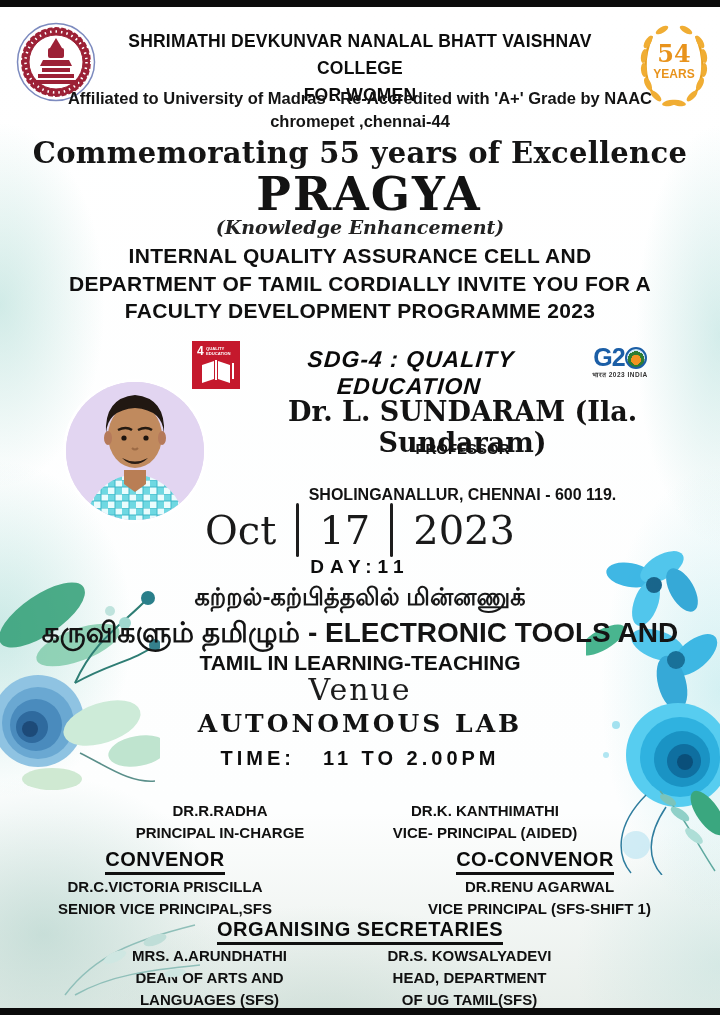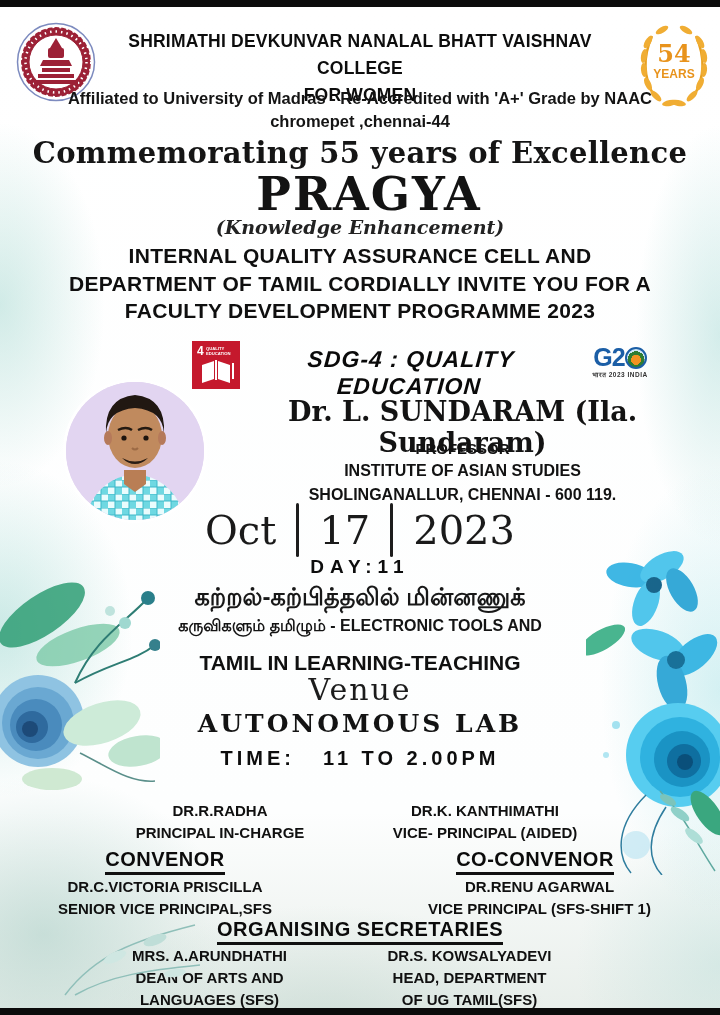--- a/index.html
+++ b/index.html
@@ -60,21 +60,21 @@
   .speaker-addr{ top:486px; left:210px; width:505px; text-align:center; font-size:16px; font-weight:800;}
 
   
   .date-row{ top:503px; display:flex; justify-content:center; align-items:center; gap:20px;}
   .date-part{ font-family:"DejaVu Serif", serif; font-size:40px; font-weight:500; color:#1a1a1a;}
   .date-sep{ width:3px; height:54px; background:#1d1d1d; border-radius:2px;}
   .day-count{ top:556px; font-size:19px; font-weight:800; letter-spacing:6px; color:#0d0d0d;}
 
   
   .tamil1{ top:583px; font-size:24px; font-weight:600; color:#181818;}
-  .tamil2{ top:617px; font-size:16px; font-weight:700; color:#141414;}
+  .tamil2{ top:617px; font-size:28px; font-weight:700; color:#141414;}
   .topic3{ top:651px; font-size:21px; font-weight:800; color:#101010;}
 
   
   .venue-label{ top:672px; font-size:30px; font-weight:400; letter-spacing:2px; color:#1c1c1c;}
   .venue-name{ top:709px; font-size:25px; font-weight:800; letter-spacing:3px; color:#131313;}
   .time-row{ top:747px; display:flex; justify-content:center; gap:28px;
     font-size:20px; font-weight:800; letter-spacing:4px; color:#0d0d0d;}
 
   
   .col{ position:absolute; text-align:center; font-weight:800; color:#101010;}
@@ -256,21 +256,20 @@
       <ellipse cx="96" cy="56" rx="4" ry="7" fill="#b5795a"></ellipse>
       <path d="M52,48 q8,-4 14,0 M72,48 q8,-4 14,0" stroke="#241a12" stroke-width="2.5" fill="none"></path>
       <circle cx="58" cy="56" r="2.6" fill="#1d140e"></circle>
         <circle cx="80" cy="56" r="2.6" fill="#1d140e"></circle>
       <path d="M66,66 q3,3 6,0" stroke="#9c6a45" stroke-width="2" fill="none"></path>
       <path d="M56,76 q13,7 26,0 q-6,6 -13,6 q-7,0 -13,-6 Z" fill="#2a1d14"></path>
     </svg>
   </div>
   <div class="layer serif speaker-name">Dr. L. SUNDARAM (Ila. Sundaram)</div>
   <div class="layer speaker-role">PROFESSOR</div>
-  <div class="layer speaker-inst">INSTITUTE OF ASIAN STUDIES</div>
   <div class="layer speaker-addr">SHOLINGANALLUR, CHENNAI - 600 119.</div>
 
   <div class="layer center date-row">
     <span class="date-part">Oct</span>
     <span class="date-sep"></span>
     <span class="date-part">17</span>
     <span class="date-sep"></span>
     <span class="date-part">2023</span>
   </div>
   <div class="layer center day-count">DAY:11</div>

